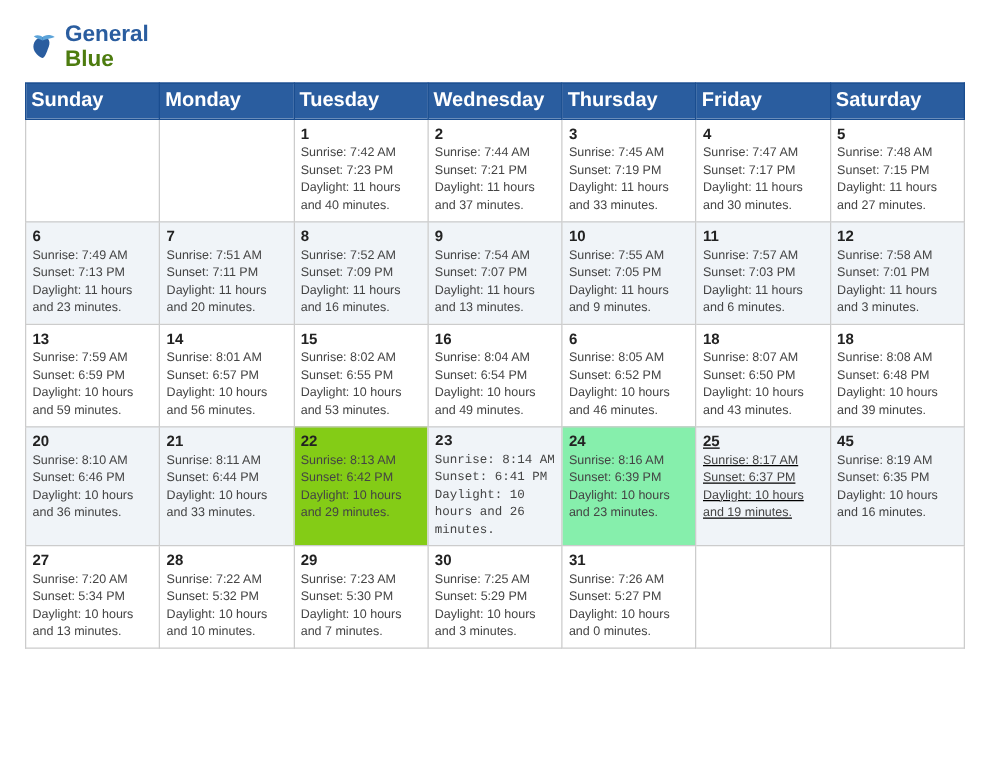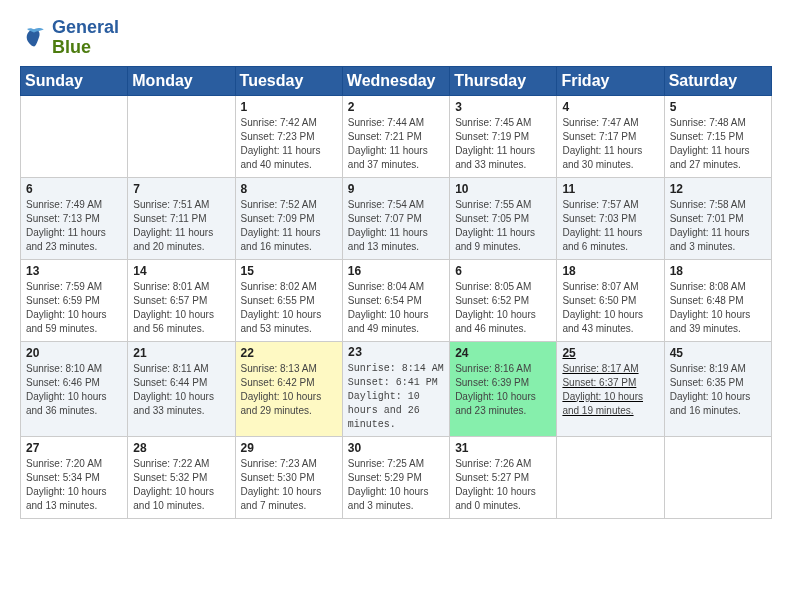--- a/index.html
+++ b/index.html
@@ -217,21 +217,21 @@
         </tr>
         <tr>
           <td style="background-color: rgb(240, 244, 248);">
             <span class="day-number">20</span>
             <div class="day-info">Sunrise: 8:10 AM<br>Sunset: 6:46 PM<br>Daylight: 10 hours and 36 minutes.</div>
           </td>
           <td style="background-color: rgb(240, 244, 248);">
             <span class="day-number">21</span>
             <div class="day-info">Sunrise: 8:11 AM<br>Sunset: 6:44 PM<br>Daylight: 10 hours and 33 minutes.</div>
           </td>
-          <td style="background-color: #fef9c3; margin-left: 47px;">
+          <td style="background-color: #84cc16; margin-left: 47px;">
             <span class="day-number">22</span>
             <div class="day-info">Sunrise: 8:13 AM<br>Sunset: 6:42 PM<br>Daylight: 10 hours and 29 minutes.</div>
           </td>
           <td style="background-color: rgb(240, 244, 248); font-family: Liberation Mono, monospace;">
             <span class="day-number">23</span>
             <div class="day-info">Sunrise: 8:14 AM<br>Sunset: 6:41 PM<br>Daylight: 10 hours and 26 minutes.</div>
           </td>
           <td style="background-color: #86efac;">
             <span class="day-number">24</span>
             <div class="day-info">Sunrise: 8:16 AM<br>Sunset: 6:39 PM<br>Daylight: 10 hours and 23 minutes.</div>

